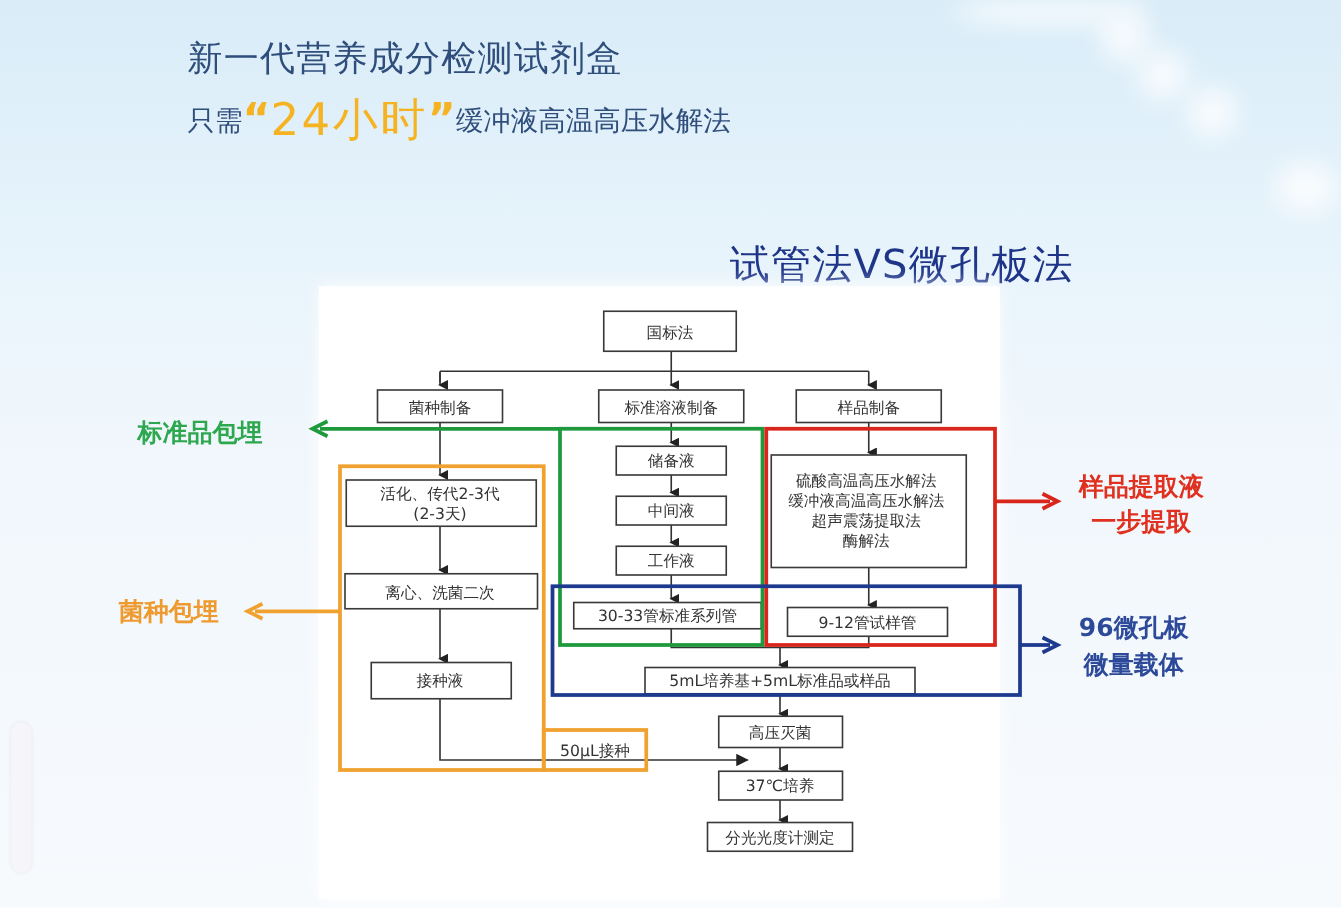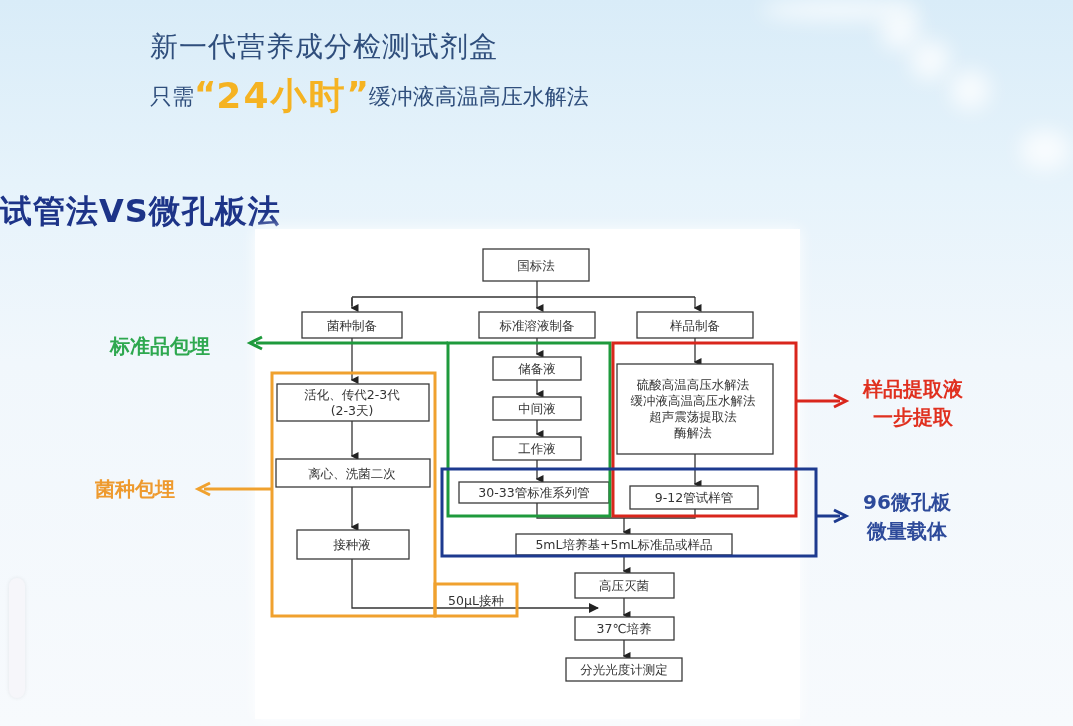--- a/index.html
+++ b/index.html
@@ -4,23 +4,23 @@
 <style>
   html, body { margin:0; padding:0; }
   body {
     width:1073px; height:726px; overflow:hidden; position:relative;
     font-family:"DejaVu Sans", sans-serif;
     background: linear-gradient(180deg, #d9ecf8 0%, #e6f3fb 25%, #f1f7fc 50%, #f7fafd 100%);
   }
   .glow { position:absolute; border-radius:50%; background:rgba(255,255,255,0.75); filter:blur(10px); pointer-events:none; }
   .headline { position:absolute; left:150px; top:28px; font-size:28px; color:#2f4e7c; letter-spacing:1px; }
   .subline { position:absolute; left:150px; top:72px; font-size:22px; color:#2f4e7c; white-space:nowrap; }
-  .subline .hl { color:#f5b322; font-size:36px; font-weight:bold; vertical-align:-4px; letter-spacing:2px; }
+  .subline .hl { color:#f5b322; font-size:36px; font-weight:normal; vertical-align:-4px; letter-spacing:2px; }
   .subline .q { color:#f5b322; font-size:34px; font-weight:bold; vertical-align:-2px; }
-  .title { position:absolute; left:0; width:859px; top:190px; text-align:left; font-size:32px; font-weight:bold; color:#1d3488; letter-spacing:1px; }
+  .title { position:absolute; left:0; width:859px; top:190px; text-align:right; font-size:32px; font-weight:normal; color:#1d3488; letter-spacing:1px; }
   .panel { position:absolute; left:255px; top:229px; width:545px; height:490px; background:#ffffff; box-shadow:0 0 14px rgba(255,255,255,0.9); }
   svg.diagram { position:absolute; left:0; top:0; width:1073px; height:726px; }
   .box { fill:#ffffff; stroke:#3a3a3a; stroke-width:1.3; }
   .btxt { font-family:"DejaVu Sans", sans-serif; font-size:12.5px; fill:#333333; text-anchor:middle; }
   .line { stroke:#333333; stroke-width:1.3; fill:none; }
   .callout { font-family:"DejaVu Sans", sans-serif; font-size:20px; font-weight:bold; }
   .scroll-handle { position:absolute; left:9px; top:578px; width:16px; height:120px; border-radius:8px; background:#f6f6fa; box-shadow:0 0 4px rgba(0,0,0,0.08); }
 </style>
 </head>
 <body>

